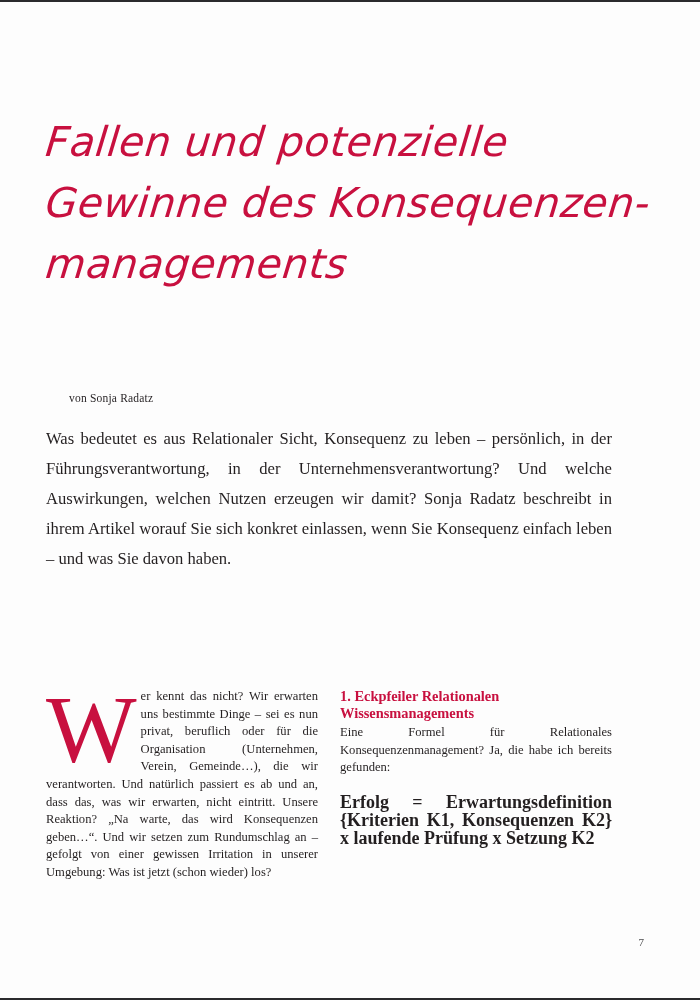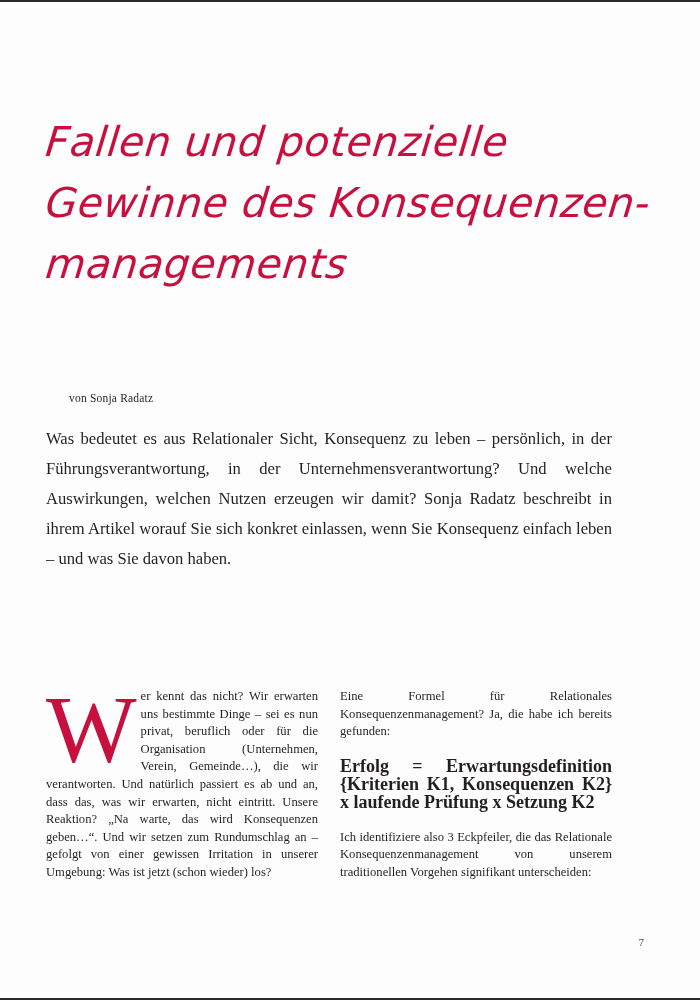--- a/index.html
+++ b/index.html
@@ -153,25 +153,25 @@
 
   <div class="lead">Was bedeutet es aus Relationaler Sicht, Konsequenz zu leben – persönlich, in der Führungsverantwortung, in der Unternehmensverantwortung? Und welche Auswirkungen, welchen Nutzen erzeugen wir damit? Sonja Radatz beschreibt in ihrem Artikel worauf Sie sich konkret einlassen, wenn Sie Konsequenz einfach leben – und was Sie davon haben.</div>
 
   <div class="columns">
 
     <div class="col col-left">
       <p class="body-text"><span class="dropcap">W</span><span>er kennt das nicht? Wir erwarten uns bestimmte Dinge – sei es nun privat, beruflich oder für die Organisation (Unternehmen, Verein, Gemeinde…), die wir verantworten. Und natürlich passiert es ab und an, dass das, was wir erwarten, nicht eintritt. Unsere Reaktion? „Na warte, das wird Konsequenzen geben…“. Und wir setzen zum Rundumschlag an – gefolgt von einer gewissen Irritation in unserer Umgebung: Was ist jetzt (schon wieder) los?</span></p>
     </div>
 
     <div class="col col-right">
+      <h2 class="section-heading">1. Eckpfeiler Relationalen Wissensmanagements</h2>
       <p class="body-text">Eine Formel für Relationales Konsequenzenmanagement? Ja, die habe ich bereits gefunden:</p>
       <div class="spacer"></div>
       <p class="formula">Erfolg = Erwartungsdefinition {Kriterien K1, Konsequenzen K2} x laufende Prüfung x Setzung K2</p>
       <div class="spacer"></div>
-      <p class="body-text">Ich identifiziere also 3 Eckpfeiler, die  das Relationale Konsequenzenmanagement von unserem traditionellen Vorgehen signifikant unterscheiden:</p>
     </div>
 
   </div>
 
   <div class="folio">7</div>
 
   <div class="scan-edge bottom"></div>
 
 </div>
 

